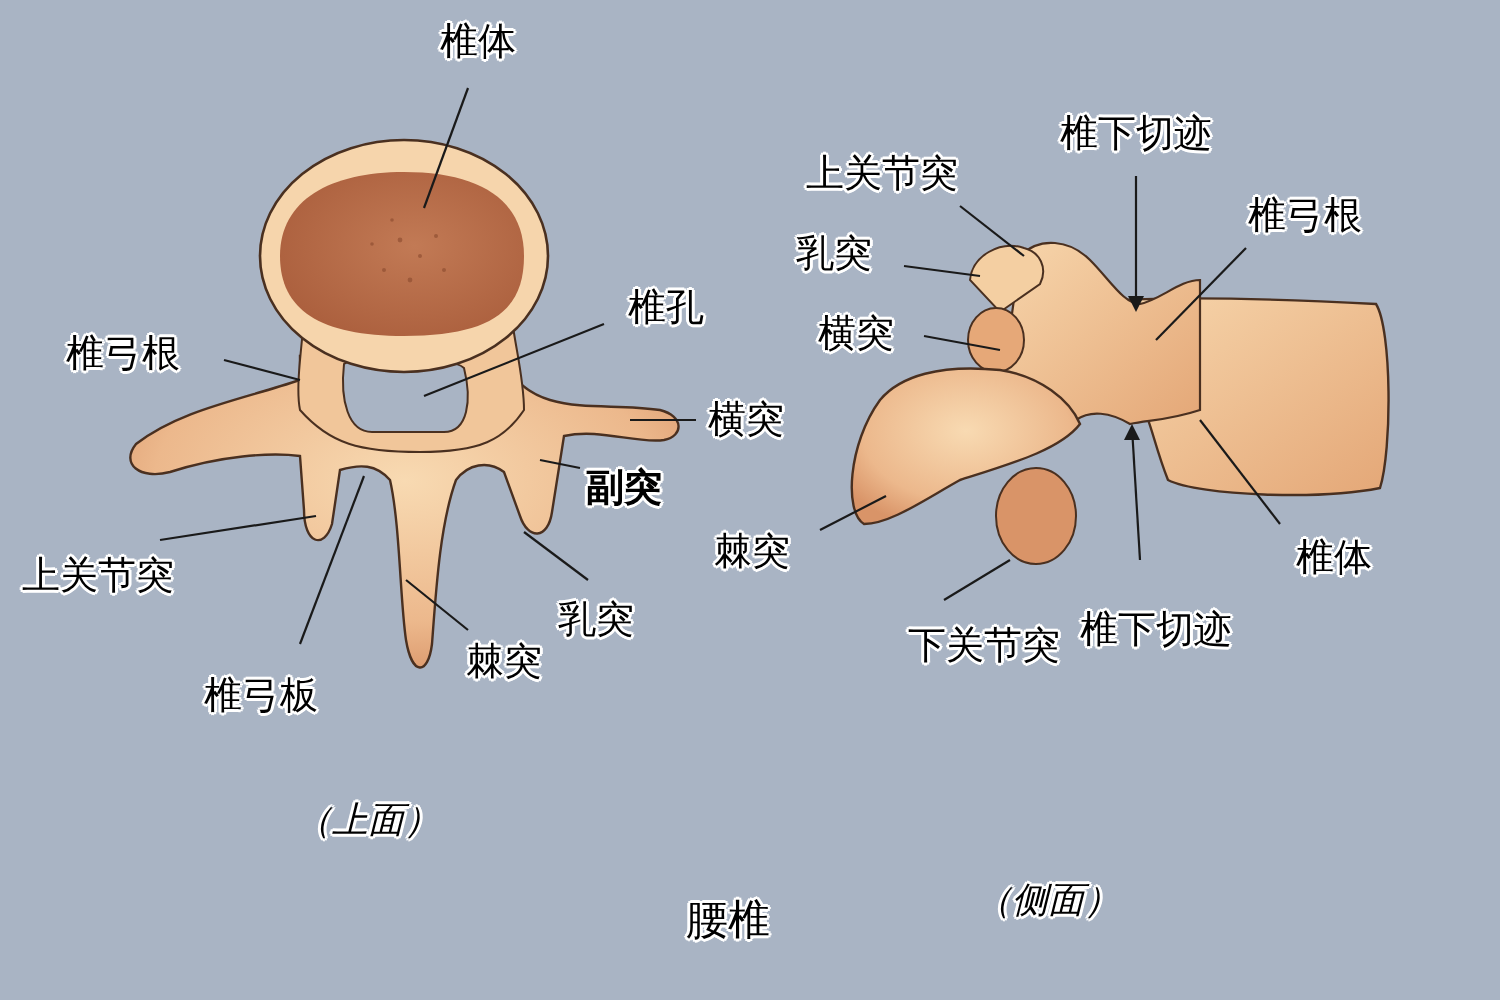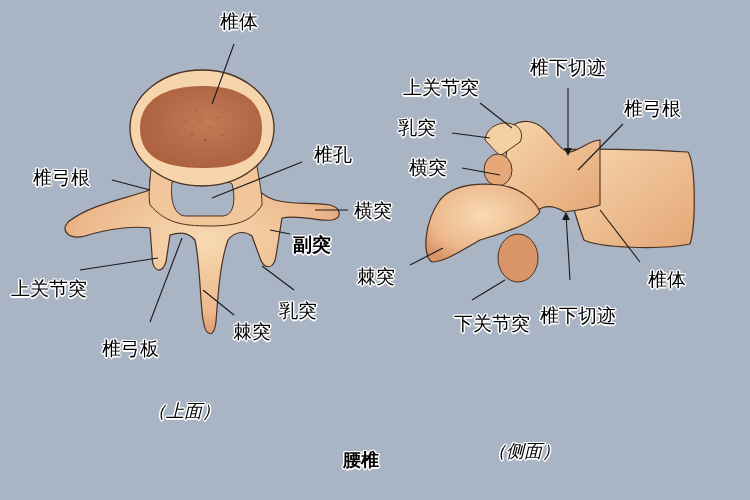--- a/index.html
+++ b/index.html
@@ -1,21 +1,21 @@
 <!DOCTYPE html>
 <html><head>
 <meta charset="utf-8">
 <style>
   html,body{margin:0;padding:0;}
   body{width:750px;height:500px;background:#a9b4c4;position:relative;overflow:hidden;font-family:"DejaVu Sans",sans-serif;}
   #art{position:absolute;left:0;top:0;width:750px;height:500px;}
   .lbl{position:absolute;font-size:19px;line-height:22px;color:#000000;white-space:nowrap;
        text-shadow:-1.5px 0 #fff,1.5px 0 #fff,0 -1.5px #fff,0 1.5px #fff,-1px -1px #fff,1px 1px #fff,-1px 1px #fff,1px -1px #fff;}
   .cap{font-size:18px;font-style:italic;}
-  .title{font-size:18px;line-height:28px;font-weight:bold;}
+  .title{font-size:21px;line-height:28px;}
 </style>
 </head>
 <body>
 
 <svg id="art" viewBox="0 0 750 500" xmlns="http://www.w3.org/2000/svg">
   <defs>
     <radialGradient id="boneG" cx="50%" cy="40%" r="65%">
       <stop offset="0%" stop-color="#f8dab2"></stop>
       <stop offset="70%" stop-color="#ecb88c"></stop>
       <stop offset="100%" stop-color="#d99468"></stop>

